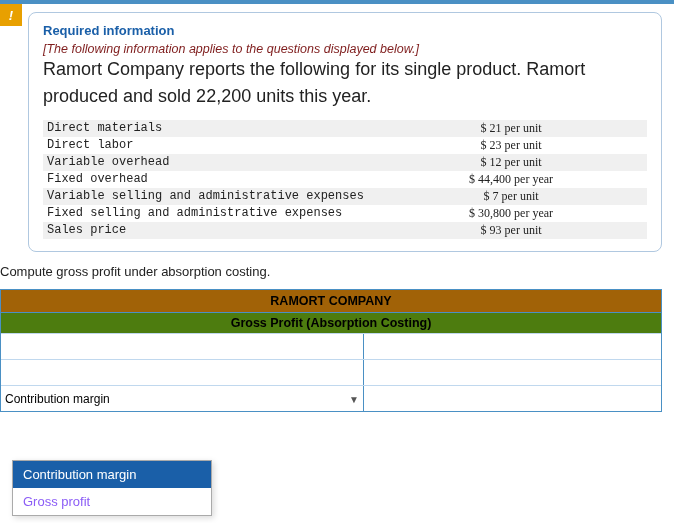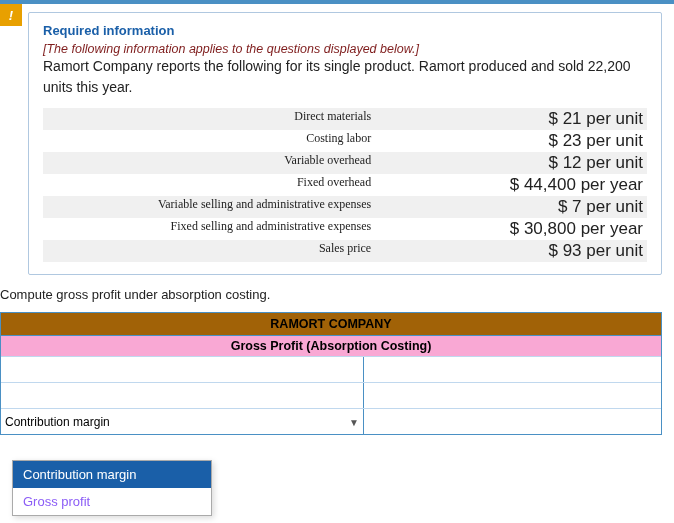--- a/index.html
+++ b/index.html
@@ -36,40 +36,40 @@
       font-weight: bold;
       font-size: 13px;
       font-style: italic;
     }
 
     
     .required-box {
       border: 1px solid #b0c8e0;
       margin: 8px 12px 12px 28px;
       padding: 10px 14px 12px 14px;
-      border-radius: 2px;
+      border-radius: 8px;
     }
 
     .required-title {
       color: #1a5fa8;
       font-weight: bold;
       font-size: 13px;
       margin-bottom: 4px;
     }
 
     .required-subtitle {
       font-style: italic;
       color: #7f1d1d;
       font-size: 12.5px;
       margin-bottom: 0;
     }
 
     .required-body {
       color: #222;
-      font-size: 14px;
+      font-size: 18px;
       margin-bottom: 10px;
       line-height: 1.5;
     }
 
     
     .data-table {
       width: 100%;
       border-collapse: collapse;
       font-size: 12.5px;
       color: #222;
@@ -79,29 +79,28 @@
       vertical-align: top;
     }
     .data-table tr:nth-child(odd) {
       background: #f0f0f0;
     }
     .data-table tr:nth-child(even) {
       background: #fff;
     }
     .data-table .label-col {
       width: 55%;
-      font-family: Liberation Serif, serif;
-      font-size: 12px;
-      text-align: right;
+      font-family: Liberation Mono, monospace;
+      font-size: 12px;
     }
     .data-table .value-col {
       width: 45%;
-      text-align: right;
-      font-family: Liberation Sans, sans-serif;
-      font-size: 17px;
+      text-align: center;
+      font-family: Liberation Serif, serif;
+      font-size: 12px;
     }
 
     
     .compute-section {
       margin: 10px 12px 10px 0;
     }
     .compute-label {
       font-size: 13px;
       color: #222;
       margin-bottom: 10px;
@@ -115,21 +114,21 @@
     }
     .absorption-header-company {
       background: #a16207;
       color: #000;
       font-weight: bold;
       font-size: 12.5px;
       text-align: center;
       padding: 4px 8px;
     }
     .absorption-header-title {
-      background: #f9a8d4;
+      background: #4d7c0f;
       font-weight: bold;
       font-size: 12.5px;
       text-align: center;
       padding: 3px 8px;
       border-top: 1px solid #4a90c4;
     }
 
     .absorption-body {
       padding: 0;
     }
@@ -241,21 +240,21 @@
   <div class="required-title">Required information</div>
   <div class="required-subtitle">[The following information applies to the questions displayed below.]</div>
   <div class="required-body">Ramort Company reports the following for its single product. Ramort produced and sold 22,200 units this year.</div>
   <table class="data-table">
     <tbody id="info-table-body">
         <tr>
           <td class="label-col">Direct materials</td>
           <td class="value-col">$ 21 per unit</td>
         </tr>
         <tr>
-          <td class="label-col">Costing labor</td>
+          <td class="label-col">Direct labor</td>
           <td class="value-col">$ 23 per unit</td>
         </tr>
         <tr>
           <td class="label-col">Variable overhead</td>
           <td class="value-col">$ 12 per unit</td>
         </tr>
         <tr>
           <td class="label-col">Fixed overhead</td>
           <td class="value-col">$ 44,400 per year</td>
         </tr>

